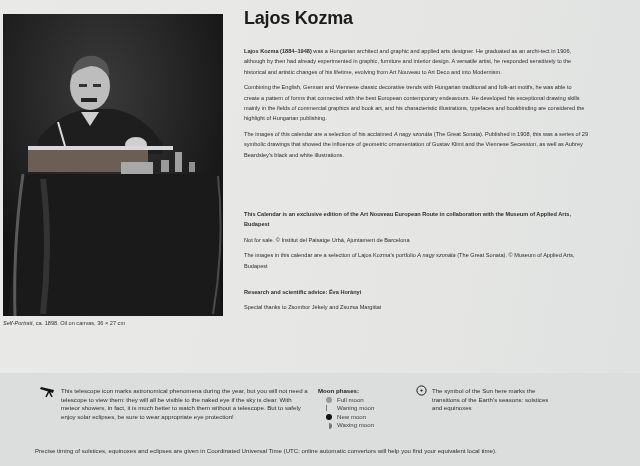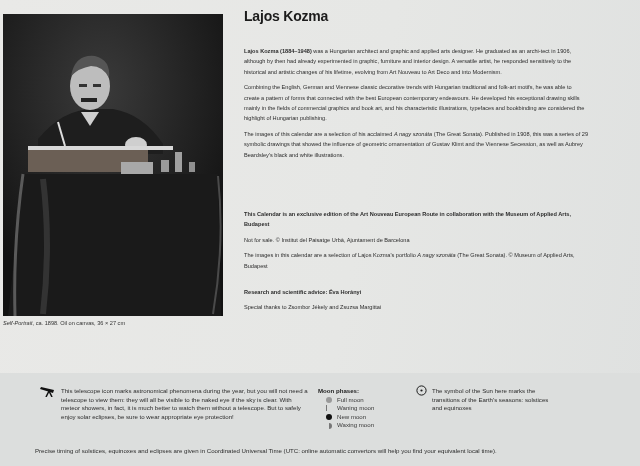--- a/index.html
+++ b/index.html
@@ -20,21 +20,21 @@
     }
     .photo svg { display: block; width: 100%; height: 100%; }
     .photo-caption {
       position: absolute; left: 3px; top: 320px; font-size: 5.6px; color: #333;
     }
     .photo-caption i { font-style: italic; }
 
     
     .title {
       position: absolute; left: 244px; top: 8px;
-      font-size: 14px; font-weight: bold; color: #1c1c1c; letter-spacing: -0.2px;
+      font-size: 18px; font-weight: bold; color: #1c1c1c; letter-spacing: -0.2px;
     }
     .col {
       position: absolute; left: 244px; width: 344px;
       font-size: 5.6px; line-height: 10.4px; color: #2c2c2c;
     }
     .col p { margin-bottom: 5px; }
     .col b { font-weight: bold; }
     .col i { font-style: italic; }
     .bio { top: 46px; }
     .credits { top: 209px; }

